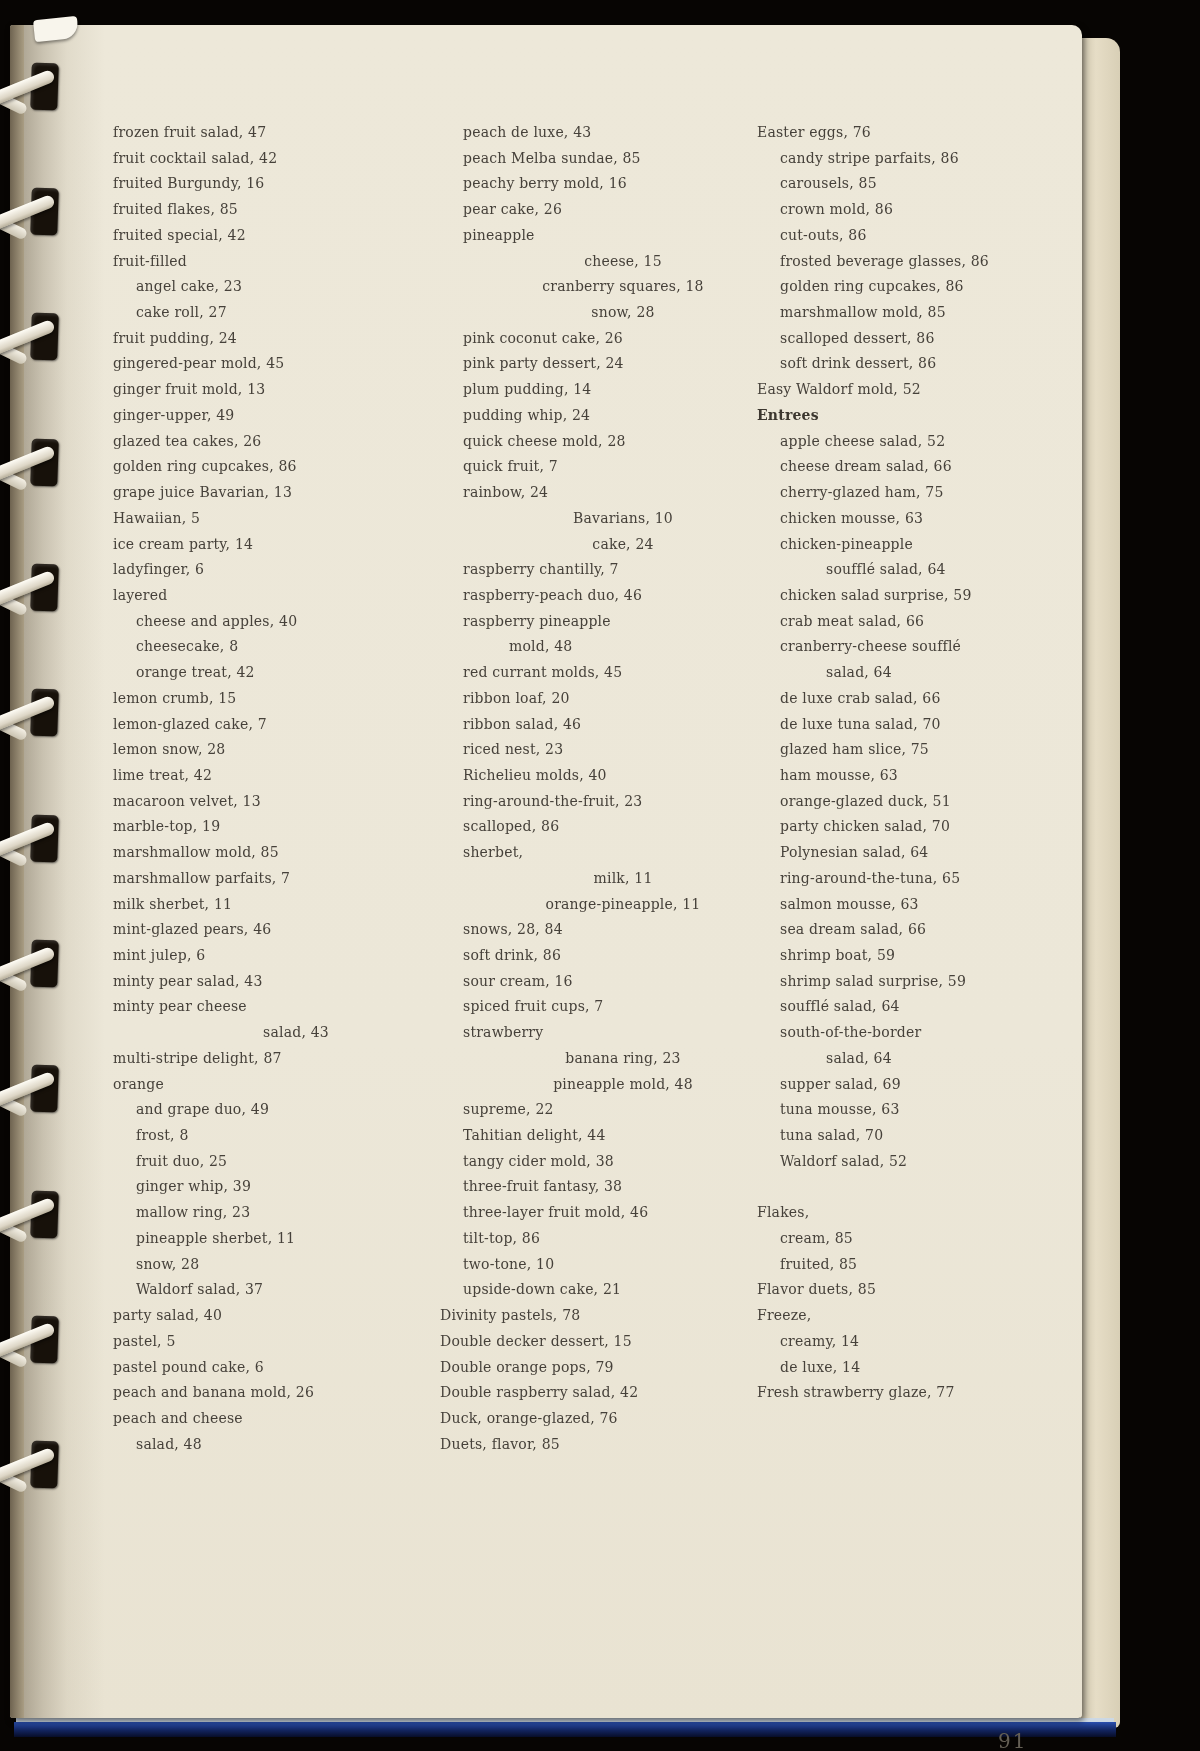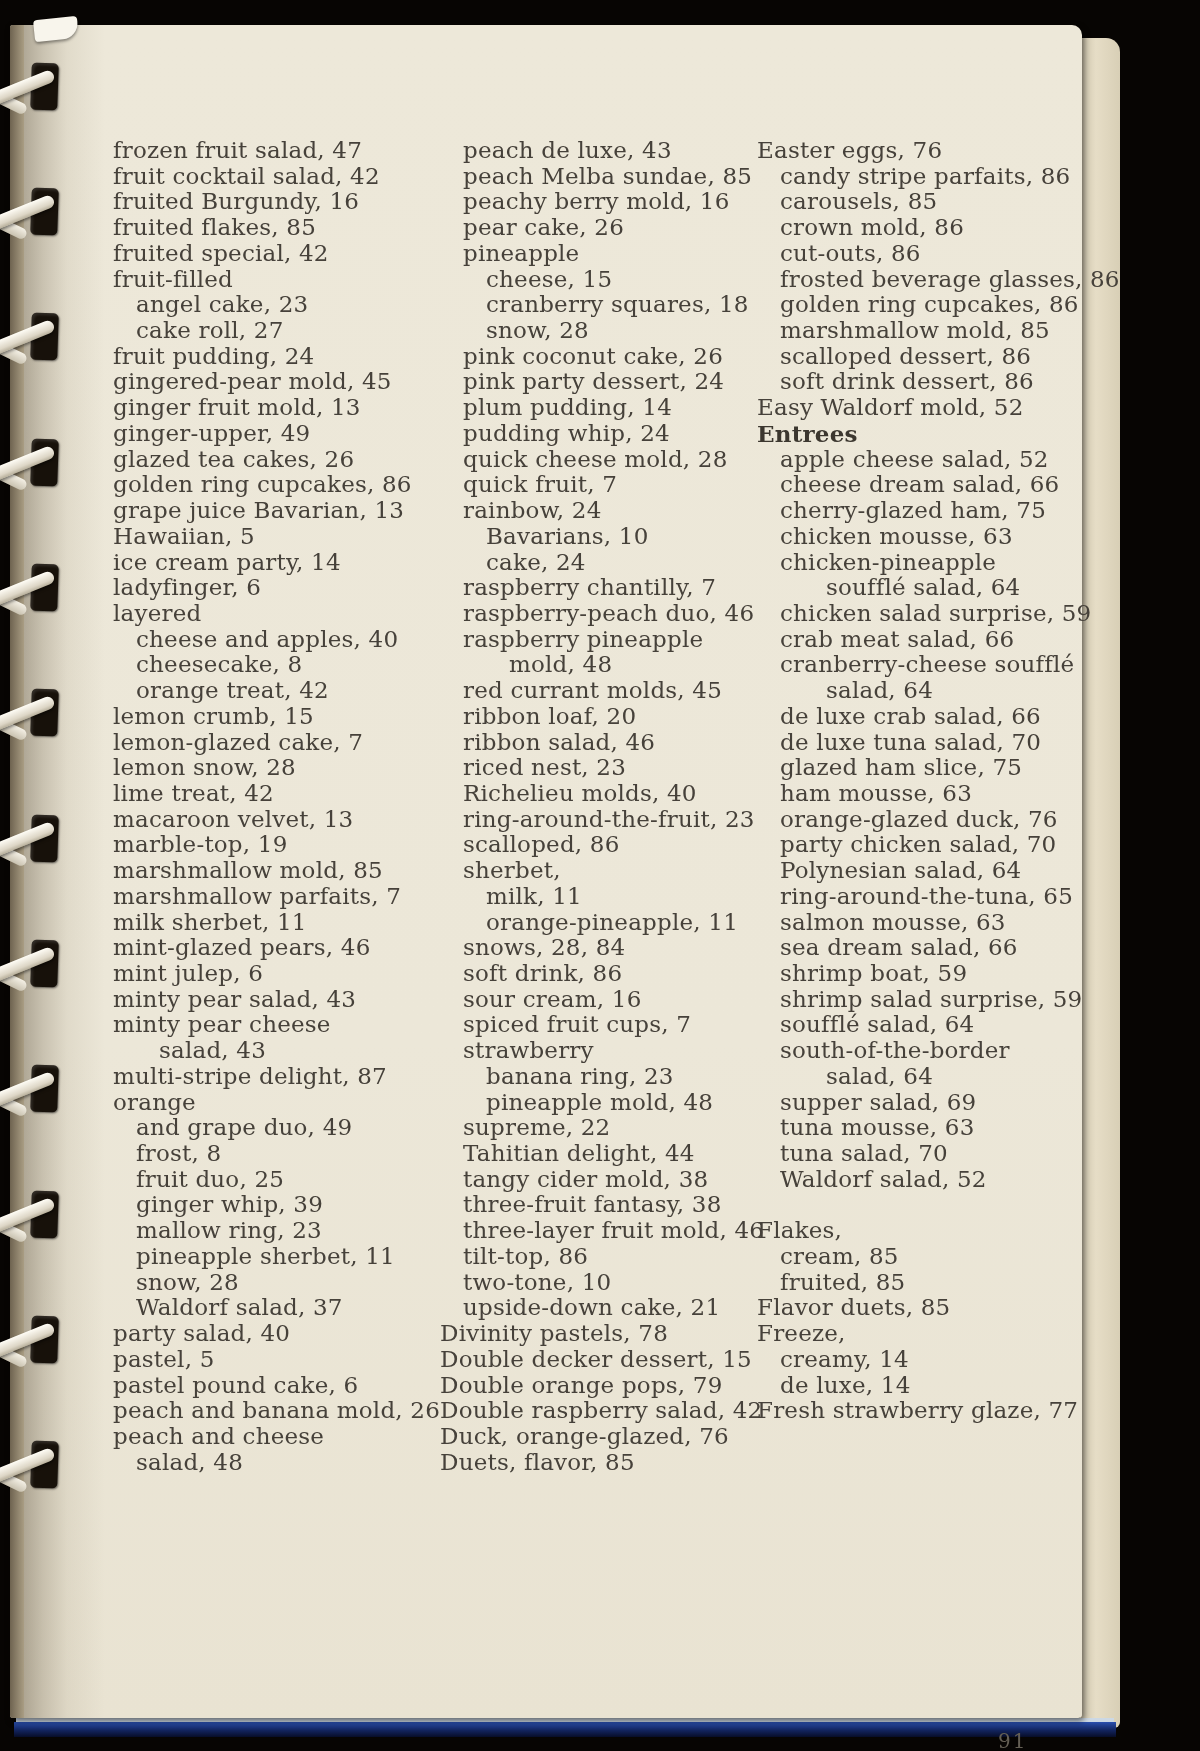--- a/index.html
+++ b/index.html
@@ -58,27 +58,27 @@
     transform:rotate(-22deg);
     box-shadow:0 2px 3px rgba(0,0,0,.45);
   }
   .coil .wire-lower{
     position:absolute;left:-14px;top:40px;width:42px;height:11px;border-radius:6px;
     background:linear-gradient(180deg,#f4f0e5,#c9c2b0);
     transform:rotate(26deg);
   }
   
   .col{
-    position:absolute;top:113px;
-    font-size:23px;line-height:25.72px;color:#46413a;
+    position:absolute;top:95px;
+    font-size:14px;line-height:25.72px;color:#46413a;
     letter-spacing:.2px;
   }
   .col .line{white-space:nowrap;height:25.72px;}
   .col .i1{margin-left:23px;}
-  .col .i2{margin-left:46px;}
+  .col .i2{margin-left:46px;text-align:center;}
   .col .i3{margin-left:69px;}
   .col .bold{font-weight:bold;color:#3c372f;}
   #col1{left:103px;width:320px;}
   #col2{left:430px;width:320px;}
   #col3{left:747px;width:340px;}
   .page-number{
     position:absolute;left:988px;top:1704px;
     font-size:20px;color:#645f54;letter-spacing:2px;
   }
 </style>
@@ -223,21 +223,21 @@
       <div class="line i1">chicken-pineapple</div>
       <div class="line i3">soufflé salad, 64</div>
       <div class="line i1">chicken salad surprise, 59</div>
       <div class="line i1">crab meat salad, 66</div>
       <div class="line i1">cranberry-cheese soufflé</div>
       <div class="line i3">salad, 64</div>
       <div class="line i1">de luxe crab salad, 66</div>
       <div class="line i1">de luxe tuna salad, 70</div>
       <div class="line i1">glazed ham slice, 75</div>
       <div class="line i1">ham mousse, 63</div>
-      <div class="line i1">orange-glazed duck, 76</div>
+      <div class="line i1">orange-glazed duck, 51</div>
       <div class="line i1">party chicken salad, 70</div>
       <div class="line i1">Polynesian salad, 64</div>
       <div class="line i1">ring-around-the-tuna, 65</div>
       <div class="line i1">salmon mousse, 63</div>
       <div class="line i1">sea dream salad, 66</div>
       <div class="line i1">shrimp boat, 59</div>
       <div class="line i1">shrimp salad surprise, 59</div>
       <div class="line i1">soufflé salad, 64</div>
       <div class="line i1">south-of-the-border</div>
       <div class="line i3">salad, 64</div>

